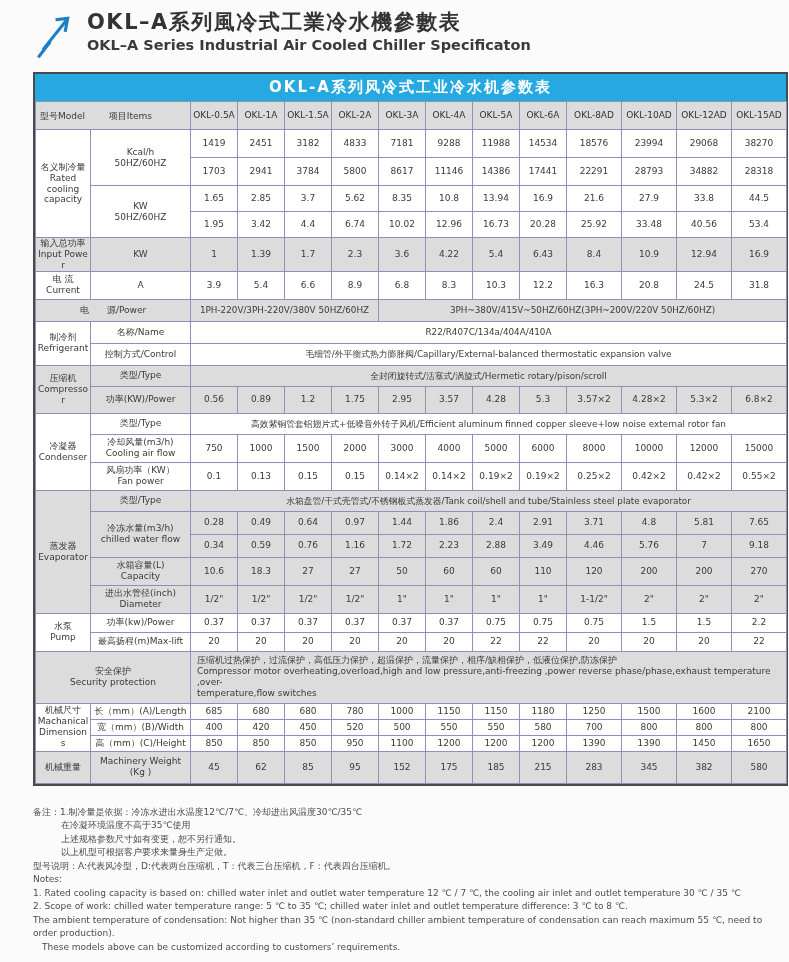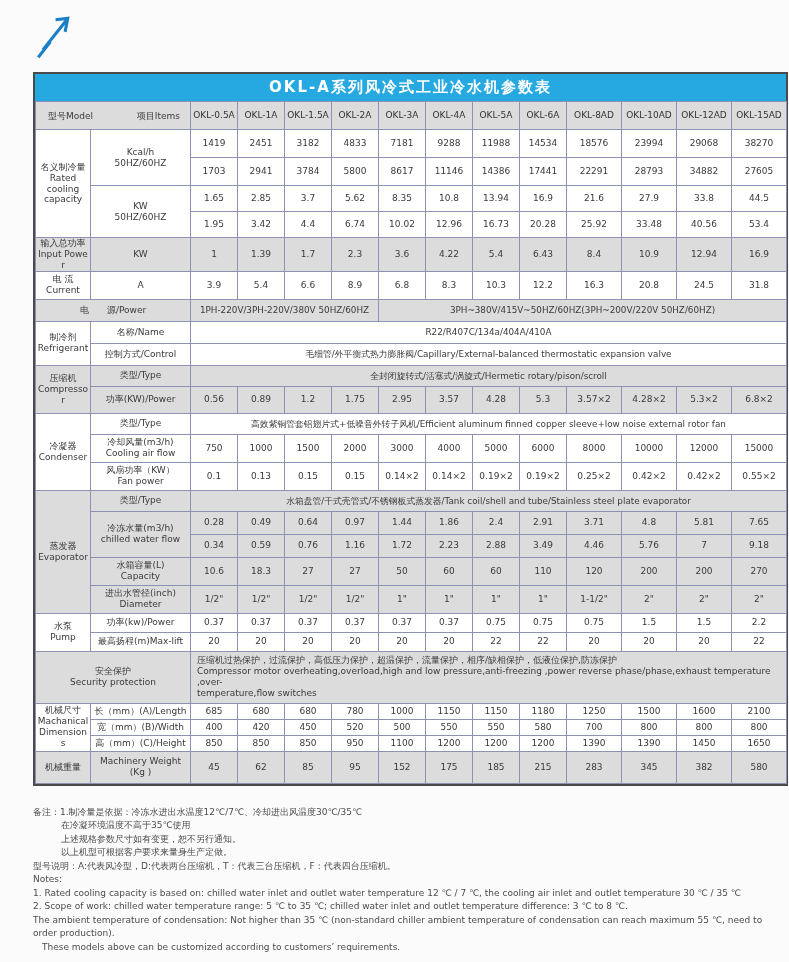--- a/index.html
+++ b/index.html
@@ -29,40 +29,44 @@
   td.sp{font-size:8.8px;white-space:nowrap;}
   td.left{text-align:left;padding:2px 4px 2px 6px;word-break:normal;}
   td.corner{
     position:relative;
     background-image:linear-gradient(to bottom right,
       rgba(0,0,0,0) calc(50% - 0.6px),
       #8e91b4 calc(50% - 0.6px),
       #8e91b4 calc(50% + 0.6px),
       rgba(0,0,0,0) calc(50% + 0.6px));
   }
-  td.corner .m{position:absolute;left:12px;top:50%;transform:translateY(-50%);}
-  td.corner .i{position:absolute;right:10px;top:50%;transform:translateY(-50%);}
+  td.corner .m{position:absolute;left:4px;top:50%;transform:translateY(-50%);}
+  td.corner .i{position:absolute;right:38px;top:50%;transform:translateY(-50%);}
   .notes{margin-top:20px;font-size:9px;line-height:13.5px;color:#4c4c4c;width:740px;}
   .notes .n0{padding-left:0;}
   .notes .n1{padding-left:28px;}
   .notes .n2{padding-left:9px;}
 </style>
 </head>
 <body>
 
 <div class="page">
 
   <div class="brand">
     <svg class="logo" viewBox="0 0 48 60">
       <g fill="none" stroke="#1b7fc6" stroke-width="3.6" stroke-linecap="butt">
         <path d="M9 48 L37 13"></path>
         <path d="M23.5 13.5 L37.5 12 L34.5 27.5"></path>
         <path d="M3.5 57 L17.5 39"></path>
       </g>
     </svg>
+    <div class="titles">
+      <div class="title-zh">OKL–A系列風冷式工業冷水機參數表</div>
+      <div class="title-en">OKL–A Series Industrial Air Cooled Chiller Specificaton</div>
+    </div>
   </div>
 
   <div class="wrapper">
     <div class="banner">OKL-A系列风冷式工业冷水机参数表</div>
     <table id="spec-table">
       <colgroup id="cols">
           <col style="width: 55px;">
           <col style="width: 100px;">
           <col style="width: 47px;">
           <col style="width: 47px;">
@@ -117,21 +121,21 @@
             <td>2941</td>
             <td>3784</td>
             <td>5800</td>
             <td>8617</td>
             <td>11146</td>
             <td>14386</td>
             <td>17441</td>
             <td>22291</td>
             <td>28793</td>
             <td>34882</td>
-            <td>27605</td>
+            <td>28318</td>
           </tr>
           <tr style="height: 26px;">
             <td rowspan="2" class="lab">KW<br>50HZ/60HZ</td>
             <td>1.65</td>
             <td>2.85</td>
             <td>3.7</td>
             <td>5.62</td>
             <td>8.35</td>
             <td>10.8</td>
             <td>13.94</td>

